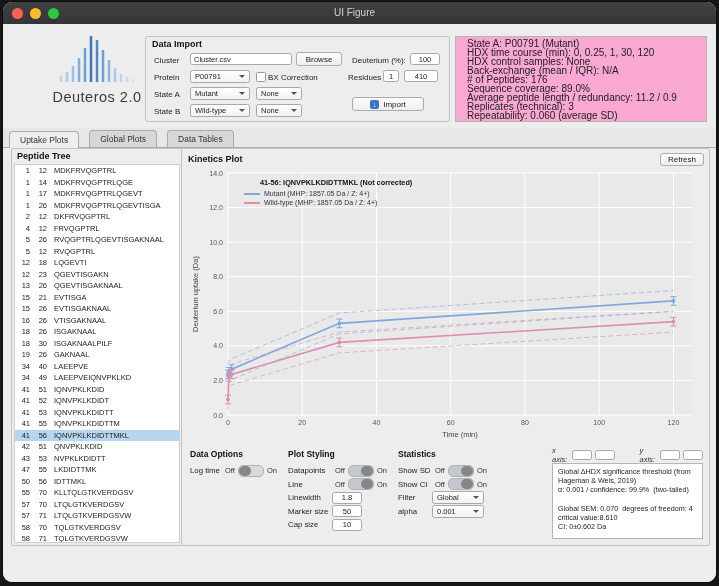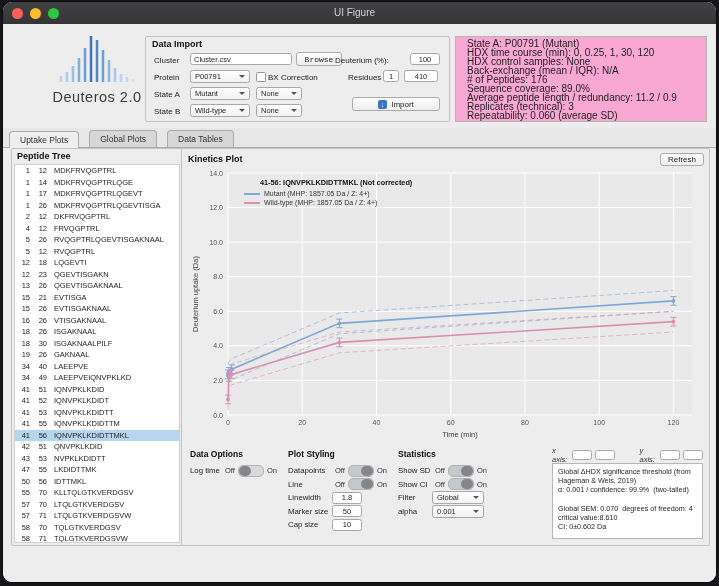--- a/index.html
+++ b/index.html
@@ -64,37 +64,37 @@
     width:0; height:0; margin-left:auto;
     border-left:3px solid transparent; border-right:3px solid transparent;
     border-top:3.5px solid #555;
   }
   .checkbox {
     display:inline-block; width:8px; height:8px; background:#fff;
     border:1px solid #979797; border-radius:1.5px;
   }
   #ip-cluster-label { left:8px;  top:19px; }
   #ip-cluster-input { left:44px; top:16px; width:102px; }
-  #ip-browse        { left:150px; top:15px; width:46px;font-family:Liberation Mono, monospace; }
-  #ip-deut-label    { left:189px; top:19px;text-align:right; }
+  #ip-browse        { left:150px; top:15px; width:46px; }
+  #ip-deut-label    { left:206px; top:19px;text-align:right; }
   #ip-deut-input    { left:264px; top:16px; width:30px; }
   #ip-protein-label { left:8px;  top:36px; }
   #ip-protein-select{ left:44px; top:33px; width:60px; }
   #ip-bx-check      { left:110px; top:35px; }
   #ip-bx-label      { left:122px; top:36px; }
   #ip-res-label     { left:202px; top:36px; }
   #ip-res-from      { left:237px; top:33px; width:16px; }
   #ip-res-to        { left:258px; top:33px; width:34px; }
   #ip-statea-label  { left:8px;  top:53px; }
   #ip-statea-select { left:44px; top:50px; width:60px; }
   #ip-statea-mod    { left:110px; top:50px; width:46px; }
   #ip-stateb-label  { left:8px;  top:70px; }
   #ip-stateb-select { left:44px; top:67px; width:60px; }
   #ip-stateb-mod    { left:110px; top:67px; width:46px; }
-  #ip-import        { left:206px; top:60px; width:88px; gap:4px; }
+  #ip-import        { left:206px; top:60px; width:72px; gap:4px; }
   .import-icon {
     display:inline-block; width:9px; height:9px; border-radius:2px;
     background:#3875c4; color:#fff; font-size:7px; line-height:9px; text-align:center;
   }
 
   
   .summary {
     position:absolute; left:452px; top:12px; width:252px; height:86px;
     background:#f9a8d4; border:1px solid #b5b5b5; box-sizing:border-box;
     font-size:10px; color:#222; line-height:9px; padding:2px 11px; overflow:hidden;

